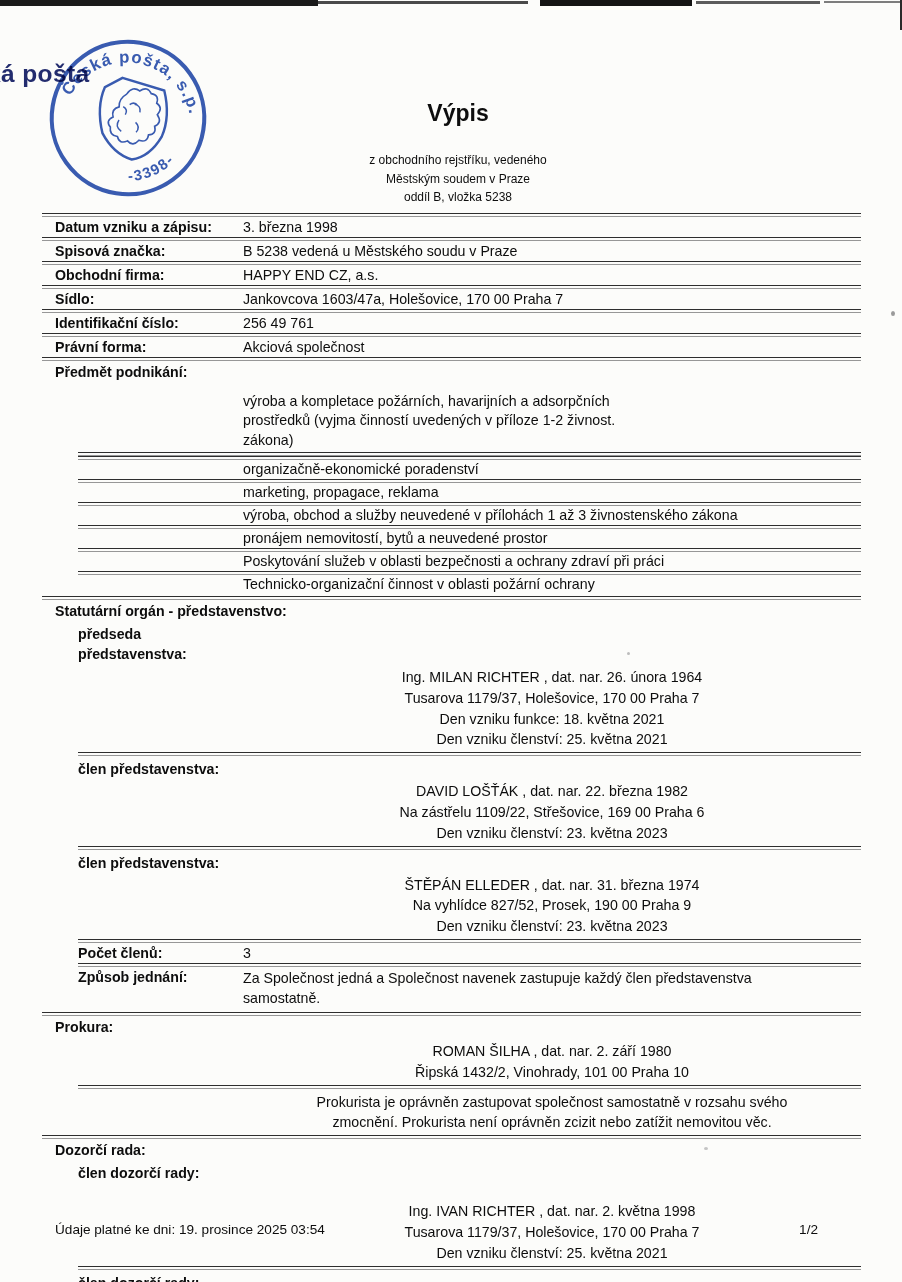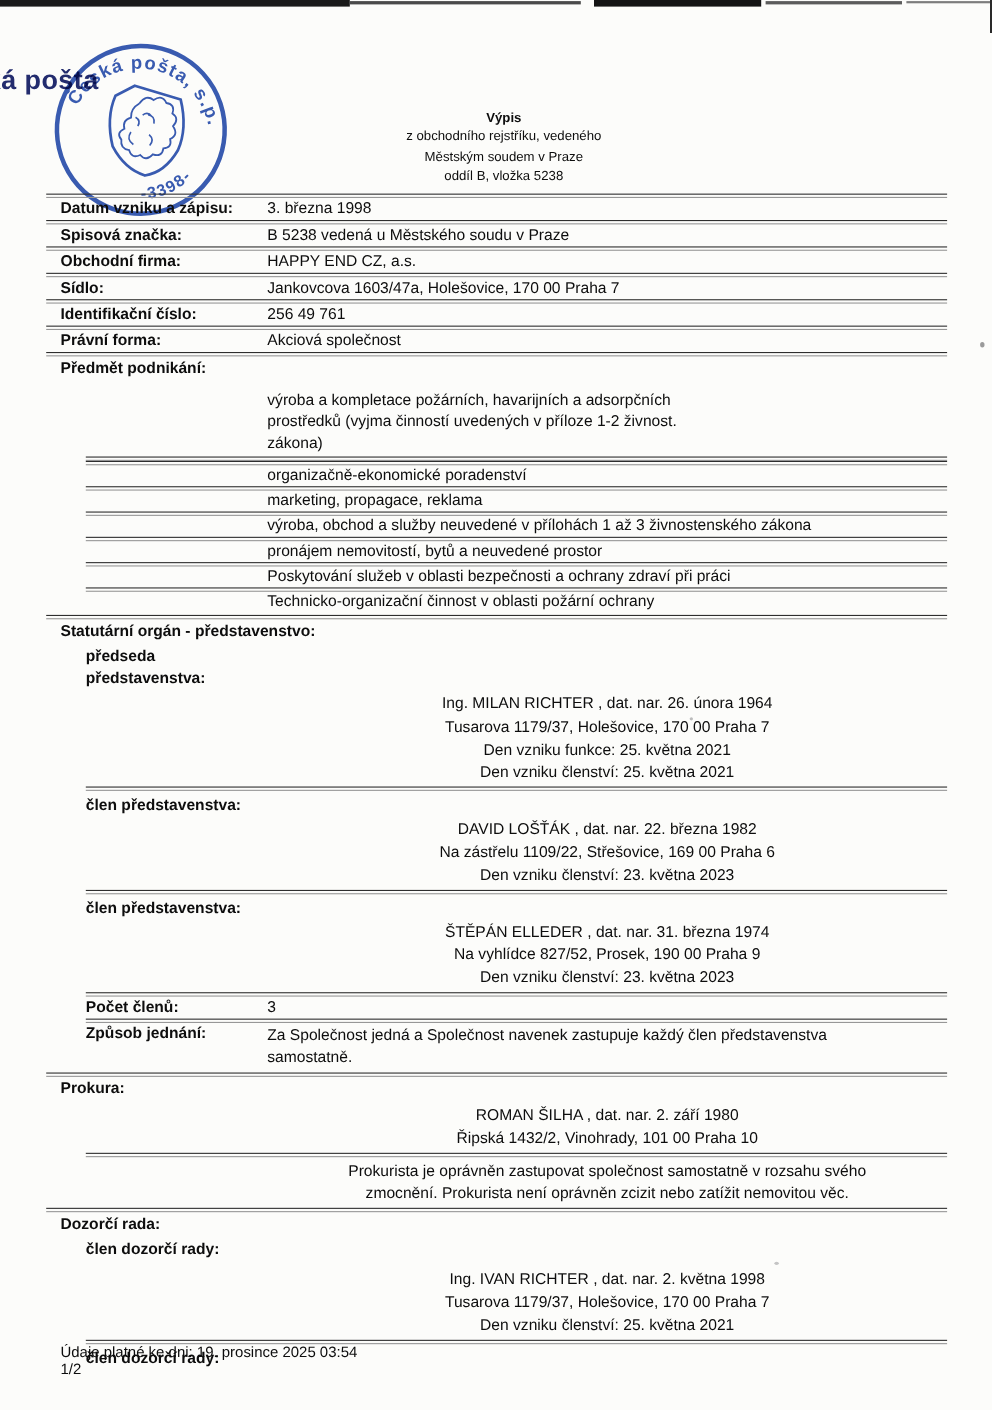--- a/index.html
+++ b/index.html
@@ -29,21 +29,21 @@
     position:absolute;left:-13px;top:60px;
     font-size:24.5px;font-weight:bold;color:#232c6e;
     letter-spacing:0.4px;white-space:nowrap;
   }
   
   .stamp{position:absolute;left:46px;top:36px;mix-blend-mode:multiply;opacity:.93;}
 
   
   .doc{position:absolute;left:55px;top:0;width:806px;font-size:14.2px;}
   .hdr{margin-top:100px;text-align:center;}
-  .hdr-title{font-size:12px;font-weight:bold;margin-bottom:0;}
+  .hdr-title{font-size:23px;font-weight:bold;margin-bottom:24px;}
   .hdr-sub{font-size:12px;line-height:18.5px;}
 
   .sep{height:2px;border-top:1px solid #2e2e2e;border-bottom:1px solid #979797;}
   .sep.full{margin-left:-13px;}
   .sep.ind{margin-left:23px;}
   .sep.mt{margin-top:2px;}
 
   .kv{display:flex;padding:2.5px 0 1.5px;line-height:16px;}
   .kv .lbl{width:188px;font-weight:bold;flex:none;}
   .kv.ind .lbl{padding-left:23px;width:165px;}
@@ -56,21 +56,20 @@
   .det{margin-left:188px;line-height:20.8px;text-align:center;}
   .item{margin-left:188px;line-height:15.5px;padding:2px 0 1.5px;}
   .item.multi{line-height:19.5px;padding:4px 0 2px;}
   .item.multi span{display:block;}
   .items-gap{margin-top:6px;}
 
   .footer{
     position:absolute;left:55px;right:84px;top:1222px;
     display:flex;justify-content:space-between;
     font-size:13.6px;
-    flex-direction:column;
   }
 </style>
 </head>
 <body>
 
 <div class="page">
 
   <div class="scan a"></div>
   <div class="scan b"></div>
   <div class="scan c"></div>
@@ -165,21 +164,21 @@
     <div class="item">Poskytování služeb v oblasti bezpečnosti a ochrany zdraví při práci</div>
     <div class="sep ind"></div>
     <div class="item">Technicko-organizační činnost v oblasti požární ochrany</div>
     <div class="sep full mt"></div>
 
     <div class="sect">Statutární orgán - představenstvo:</div>
     <div class="role gap">předseda</div>
     <div class="role">představenstva:</div>
     <div class="det" style="margin-top:3px">Ing. MILAN RICHTER , dat. nar. 26. února 1964</div>
     <div class="det">Tusarova 1179/37, Holešovice, 170 00 Praha 7</div>
-    <div class="det">Den vzniku funkce: 25. května 2021</div>
+    <div class="det">Den vzniku funkce: 18. května 2021</div>
     <div class="det">Den vzniku členství: 25. května 2021</div>
     <div class="sep ind mt"></div>
     <div class="role gap">člen představenstva:</div>
     <div class="det" style="margin-top:2px">DAVID LOŠŤÁK , dat. nar. 22. března 1982</div>
     <div class="det">Na zástřelu 1109/22, Střešovice, 169 00 Praha 6</div>
     <div class="det">Den vzniku členství: 23. května 2023</div>
     <div class="sep ind mt"></div>
     <div class="role gap">člen představenstva:</div>
     <div class="det" style="margin-top:2px">ŠTĚPÁN ELLEDER , dat. nar. 31. března 1974</div>
     <div class="det">Na vyhlídce 827/52, Prosek, 190 00 Praha 9</div>
@@ -203,21 +202,21 @@
     <div class="sect">Prokura:</div>
     <div class="det" style="margin-top:4px">ROMAN ŠILHA , dat. nar. 2. září 1980</div>
     <div class="det">Řipská 1432/2, Vinohrady, 101 00 Praha 10</div>
     <div class="sep ind mt"></div>
     <div class="det" style="margin-top:3px">Prokurista je oprávněn zastupovat společnost samostatně v rozsahu svého</div>
     <div class="det">zmocnění. Prokurista není oprávněn zcizit nebo zatížit nemovitou věc.</div>
     <div class="sep full mt"></div>
 
     <div class="sect">Dozorčí rada:</div>
     <div class="role gap">člen dozorčí rady:</div>
-    <div class="det" style="margin-top:7px">Ing. IVAN RICHTER , dat. nar. 2. května 1998</div>
+    <div class="det" style="margin-top:18px">Ing. IVAN RICHTER , dat. nar. 2. května 1998</div>
     <div class="det">Tusarova 1179/37, Holešovice, 170 00 Praha 7</div>
     <div class="det">Den vzniku členství: 25. května 2021</div>
     <div class="sep ind mt"></div>
     <div class="role gap">člen dozorčí rady:</div>
 
   </div>
 
   <div class="footer">
     <span>Údaje platné ke dni: 19. prosince 2025 03:54</span>
     <span>1/2</span>

